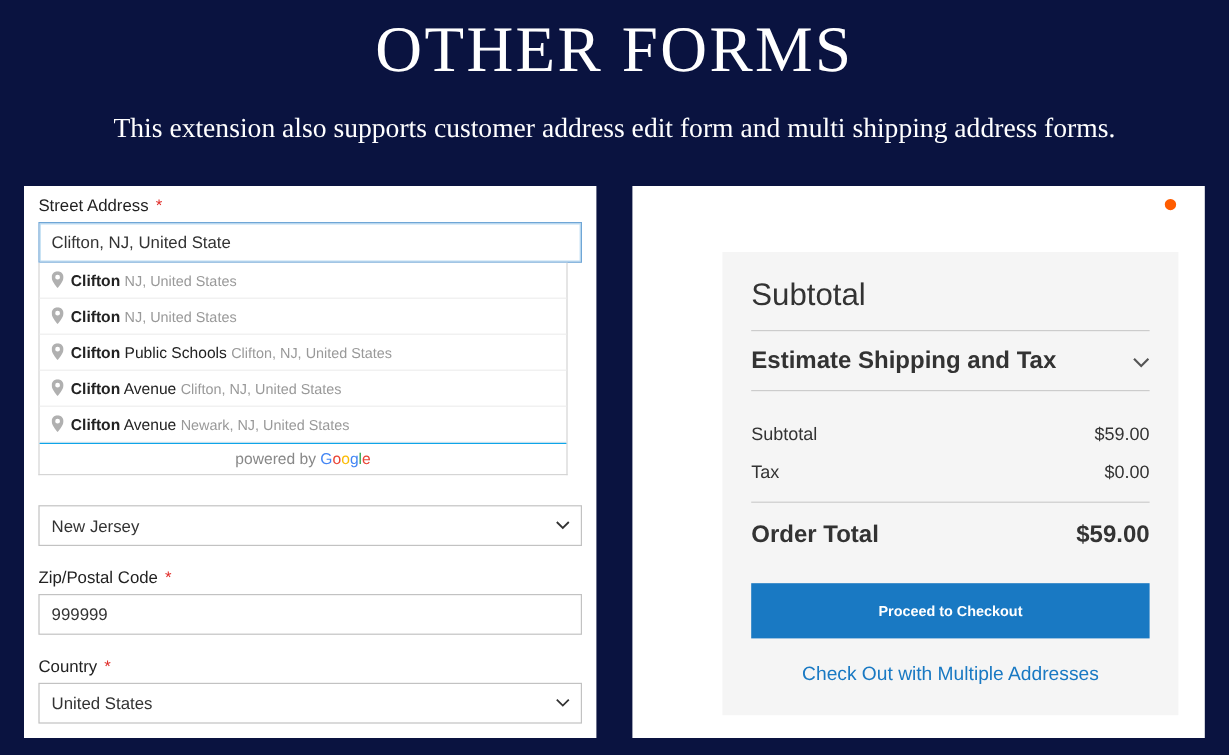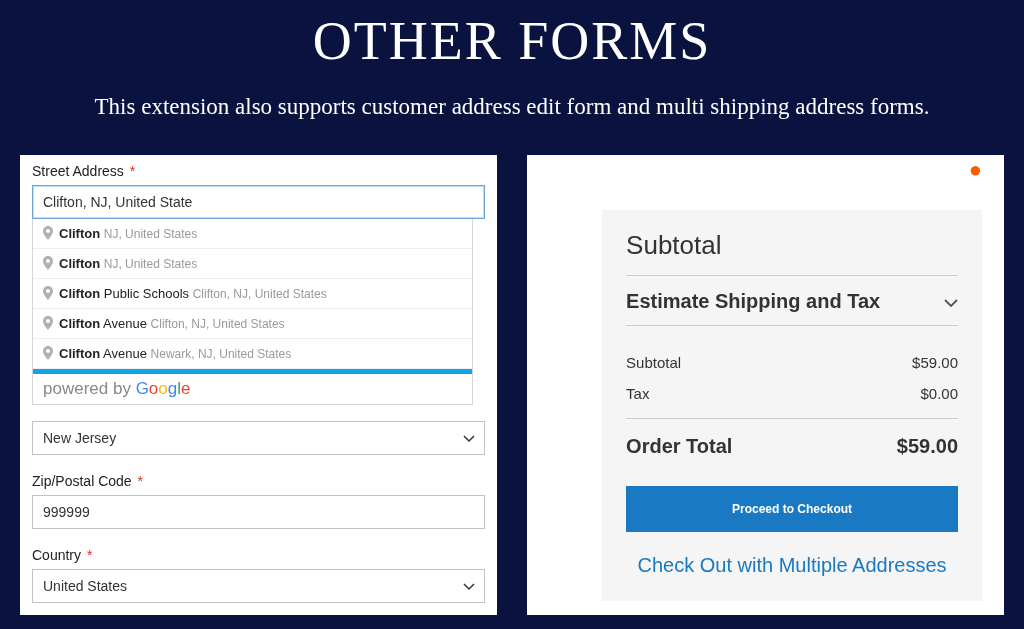--- a/index.html
+++ b/index.html
@@ -99,25 +99,25 @@
     height: 14px;
     display: inline-flex;
     align-items: center;
     justify-content: center;
   }
   .pin svg { width: 10px; height: 14px; fill: #b0b0b0; }
   .sg-main { color: #222; font-weight: bold; }
   .sg-extra { color: #222; font-weight: normal; }
   .sg-secondary { color: #999; font-size: 12px; }
   .powered {
-    text-align: left;
+    text-align: center;
     padding: 5px 10px;
-    font-size: 17px;
+    font-size: 13px;
     color: #888;
-    border-top: 5px solid #0ea5e9;
+    border-top: 1px solid #0ea5e9;
   }
   .powered .g1 { color: #4285F4; font-weight: 500; }
   .powered .g2 { color: #EA4335; font-weight: 500; }
   .powered .g3 { color: #FBBC05; font-weight: 500; }
   .powered .g4 { color: #4285F4; font-weight: 500; }
   .powered .g5 { color: #34A853; font-weight: 500; }
   .powered .g6 { color: #EA4335; font-weight: 500; }
   .select-wrap { position: relative; }
   .select-input {
     width: 100%;
@@ -193,21 +193,21 @@
     font-size: 12px;
     font-weight: 600;
     padding: 16px 0;
     margin-top: 22px;
     cursor: pointer;
   }
   .multi-link {
     display: block;
     text-align: center;
     color: #1979c3;
-    font-size: 20px;
+    font-size: 16px;
     margin-top: 22px;
     cursor: pointer;
   }
 </style>
 </head>
 <body>
 
 <div class="header">
   <h1>OTHER FORMS</h1>
   <p>This extension also supports customer address edit form and multi shipping address forms.</p>

